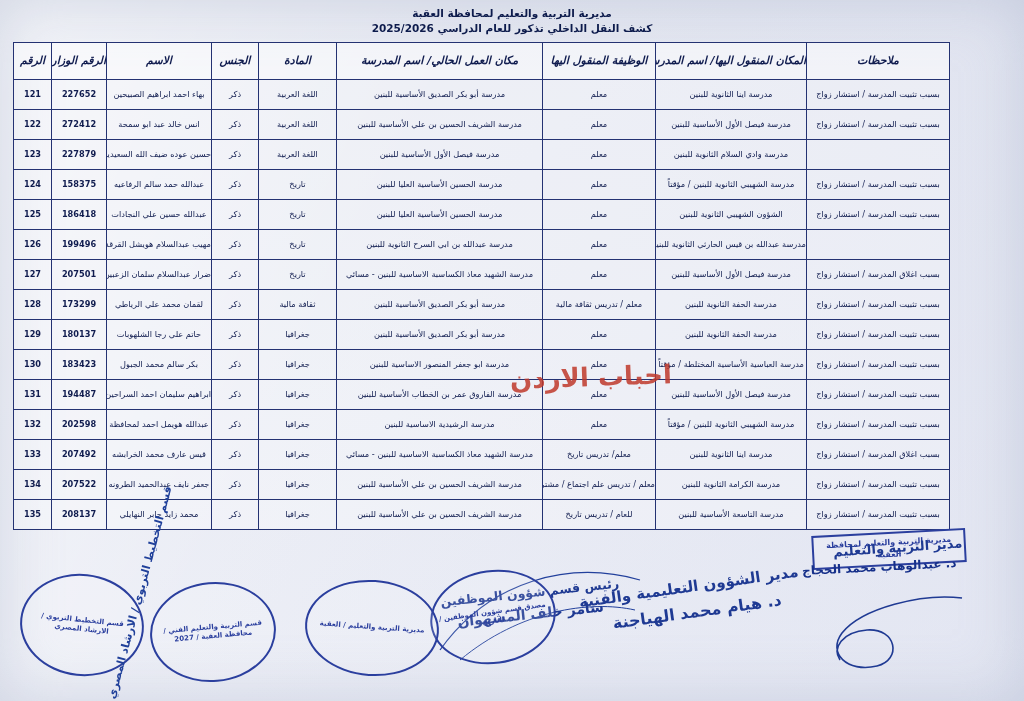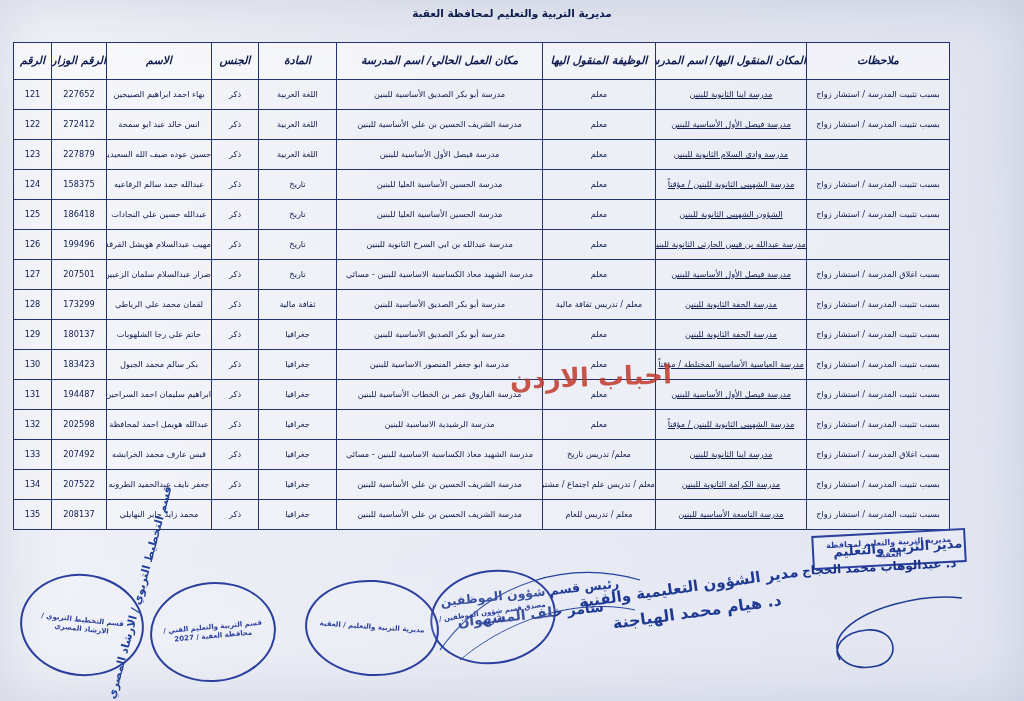--- a/index.html
+++ b/index.html
@@ -65,25 +65,25 @@
     white-space: nowrap;
   }
   table.main th {
     font-weight: bold;
     font-size: 11px;
     height: 36px;
     background: rgba(255,255,255,0.35);
     font-style: italic;
   }
   td.num, td.wazifi {
-    font-weight: normal;
+    font-weight: bold;
     font-size: 9px;
   }
   td.notes { font-size: 7.4px; }
-  td.school-to { font-size: 7.8px; text-decoration: underline; }
+  td.school-to { font-size: 7.8px; }
   td.workplace { font-size: 7.8px; }
 
   
   col.c-notes { width: 143px; }
   col.c-to    { width: 151px; }
   col.c-job   { width: 113px; }
   col.c-from  { width: 206px; }
   col.c-subj  { width: 78px; }
   col.c-sex   { width: 47px; }
   col.c-name  { width: 105px; }
@@ -169,20 +169,21 @@
   }
 </style>
 </head>
 <body>
 
 <div class="paper"></div>
 <div class="sheet-shadow"></div>
 
 <div class="doc-header">
   <div>مديرية التربية والتعليم لمحافظة العقبة</div>
+  <div>كشف النقل الداخلي تذكور للعام الدراسي 2025/2026</div>
 </div>
 
 <table class="main">
   <colgroup>
     <col class="c-notes">
       <col class="c-to">
       <col class="c-job">
       <col class="c-from">
     <col class="c-subj">
       <col class="c-sex">
@@ -354,21 +355,21 @@
         <td class="workplace">مدرسة الشريف الحسين بن علي الأساسية للبنين</td>
         <td>جغرافيا</td>
         <td>ذكر</td>
         <td>جعفر نايف عبدالحميد الطرونه</td>
         <td class="wazifi">207522</td>
         <td class="num">134</td>
       </tr>
       <tr>
         <td class="notes">بسبب تثبيت المدرسة / استشار زواج</td>
         <td class="school-to">مدرسة التاسعة الأساسية للبنين</td>
-        <td class="workplace">معلم / تدريس للعام</td>
+        <td class="workplace">للعام / تدريس تاريخ</td>
         <td class="workplace">مدرسة الشريف الحسين بن علي الأساسية للبنين</td>
         <td>جغرافيا</td>
         <td>ذكر</td>
         <td>محمد زايد جابر النهايلي</td>
         <td class="wazifi">208137</td>
         <td class="num">135</td>
       </tr>
     </tbody>
 </table>
 

